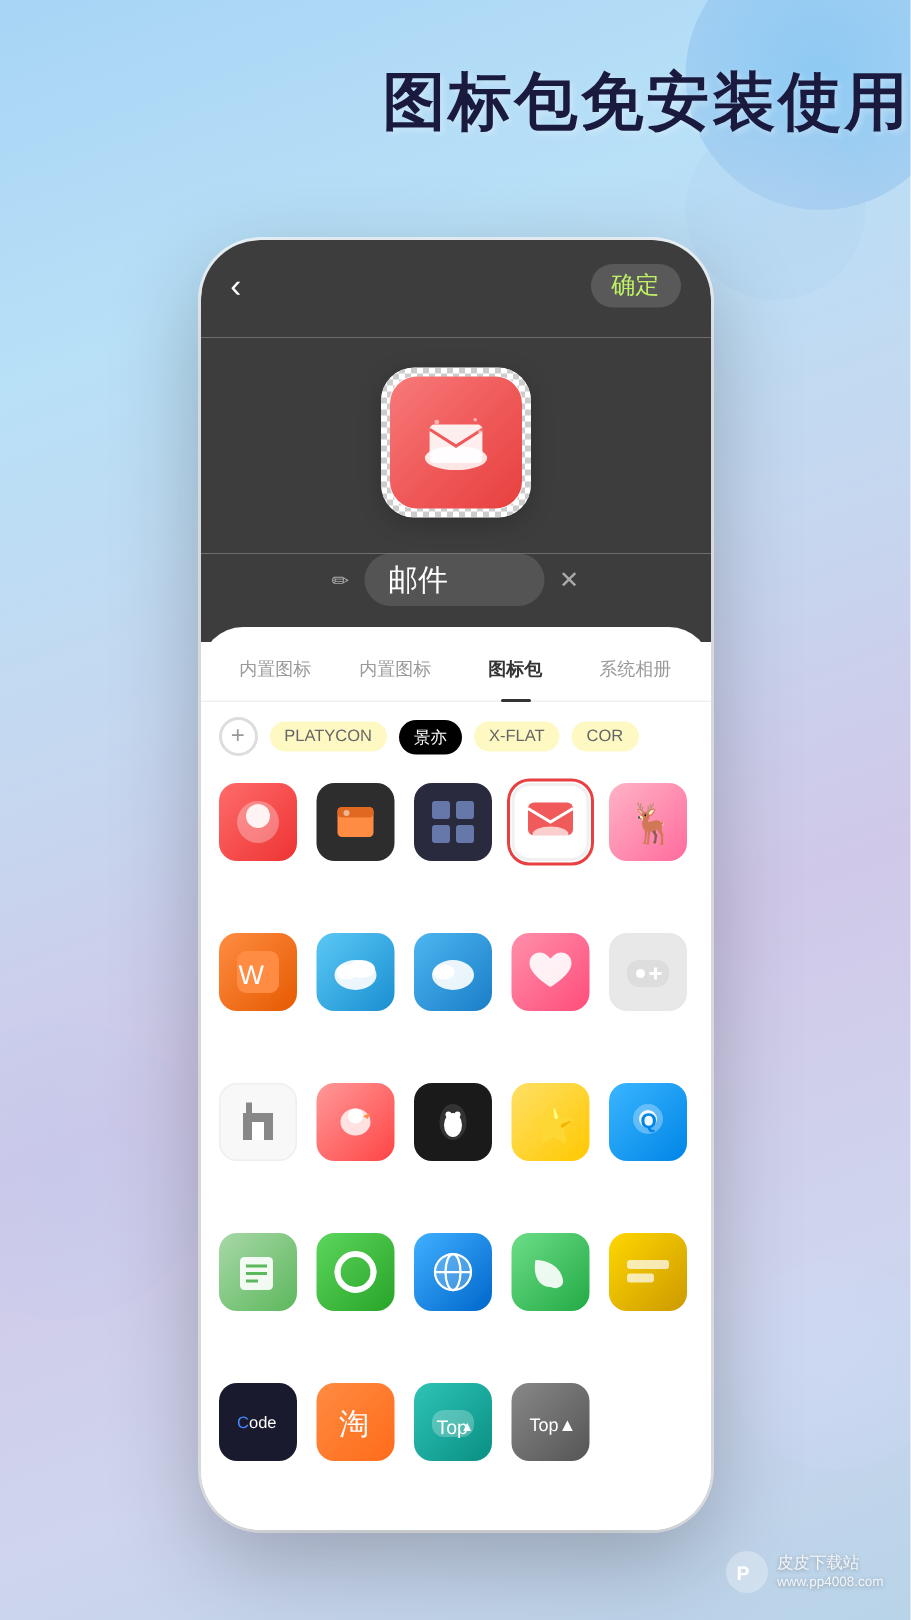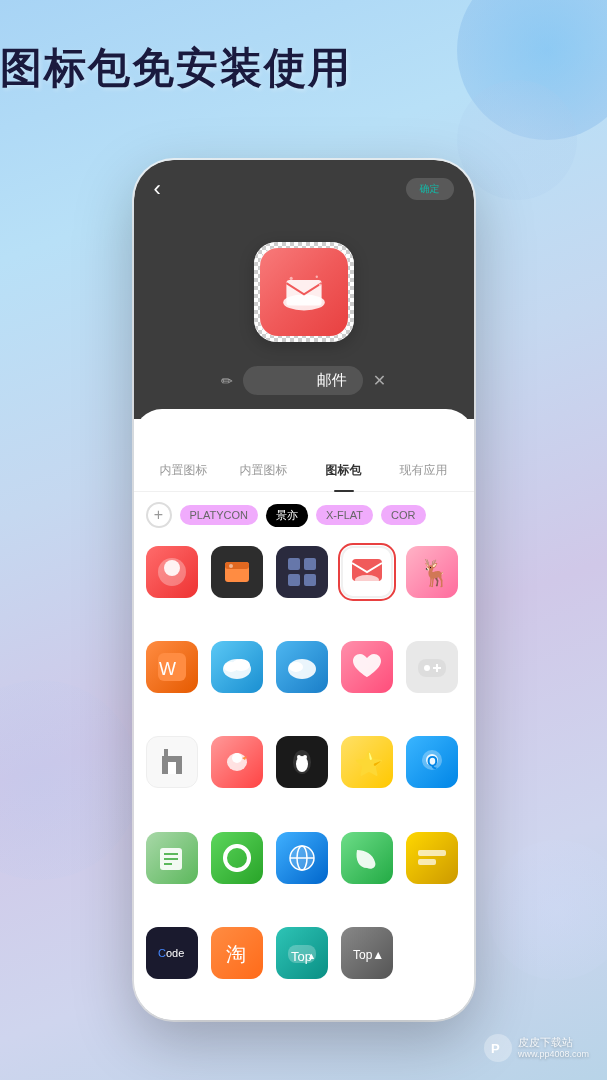--- a/index.html
+++ b/index.html
@@ -47,21 +47,21 @@
       border-radius: 50%;
       background: radial-gradient(circle, rgba(210,220,250,0.4) 0%, transparent 100%);
       bottom: 100px;
       right: -20px;
     }
 
     
     .header-section {
       position: relative;
       z-index: 2;
-      text-align: left;
+      text-align: right;
       padding-top: 40px;
     }
     .header-title {
       font-size: 42px;
       font-weight: 900;
       color: #1a1a3e;
       letter-spacing: 2px;
       text-shadow: 2px 2px 4px rgba(255,255,255,0.3);
       font-family: 'STXingkai', 'STKaiti', 'KaiTi', serif;
     }
@@ -109,24 +109,24 @@
       justify-content: space-between;
       border-radius: 38px 38px 0 0;
     }
     .back-btn {
       color: white;
       font-size: 22px;
       cursor: pointer;
     }
     .confirm-btn {
       background: rgba(255,255,255,0.15);
-      color: #14b8a6;
+      color: #bef264;
       border-radius: 16px;
       padding: 4px 14px;
-      font-size: 10px;
+      font-size: 16px;
     }
 
     
     .icon-preview-area {
       background: #3d3d3d;
       display: flex;
       flex-direction: column;
       align-items: center;
       padding: 20px 0 24px;
     }
@@ -181,22 +181,22 @@
     .edit-icon-small {
       color: #aaa;
       font-size: 14px;
     }
     .app-name-input {
       background: rgba(255,255,255,0.12);
       border: none;
       border-radius: 20px;
       padding: 6px 16px;
       color: white;
-      font-size: 15px;
-      text-align: right;
+      font-size: 20px;
+      text-align: left;
       width: 120px;
     }
     .clear-btn {
       color: #aaa;
       font-size: 16px;
     }
 
     
     .bottom-section {
       background: white;
@@ -207,21 +207,20 @@
       flex-direction: column;
       overflow: hidden;
     }
 
     
     .tab-bar {
       display: flex;
       padding: 16px 10px 8px;
       gap: 0;
       border-bottom: 1px solid #f0f0f0;
-      margin-top: 33px;
     }
     .tab-item {
       flex: 1;
       text-align: center;
       font-size: 12px;
       color: #999;
       padding: 4px 0;
       cursor: pointer;
     }
     .tab-item.active {
@@ -261,21 +260,21 @@
       justify-content: center;
       color: #999;
       font-size: 16px;
       flex-shrink: 0;
     }
     .filter-tag {
       padding: 4px 10px;
       border-radius: 12px;
       font-size: 11px;
       color: #666;
-      background: #f0abfc;
+      background: #fef9c3;
       flex-shrink: 0;
       white-space: nowrap;
     }
     .filter-tag.active {
       background: #000000;
       color: white;
     }
 
     
     .icons-grid {
@@ -402,21 +401,21 @@
       <input class="app-name-input" value="邮件" style="">
       <span class="clear-btn">✕</span>
     </div>
 
     <div class="bottom-section">
 
       <div class="tab-bar">
         <div class="tab-item">内置图标</div>
         <div class="tab-item">内置图标</div>
         <div class="tab-item active">图标包</div>
-        <div class="tab-item">现有应用</div>
+        <div class="tab-item">系统相册</div>
       </div>
 
       <div class="filter-row">
         <div class="filter-add-btn">+</div>
         <div class="filter-tag">PLATYCON</div>
         <div class="filter-tag active">景亦</div>
         <div class="filter-tag">X-FLAT</div>
         <div class="filter-tag">COR</div>
       </div>
 

